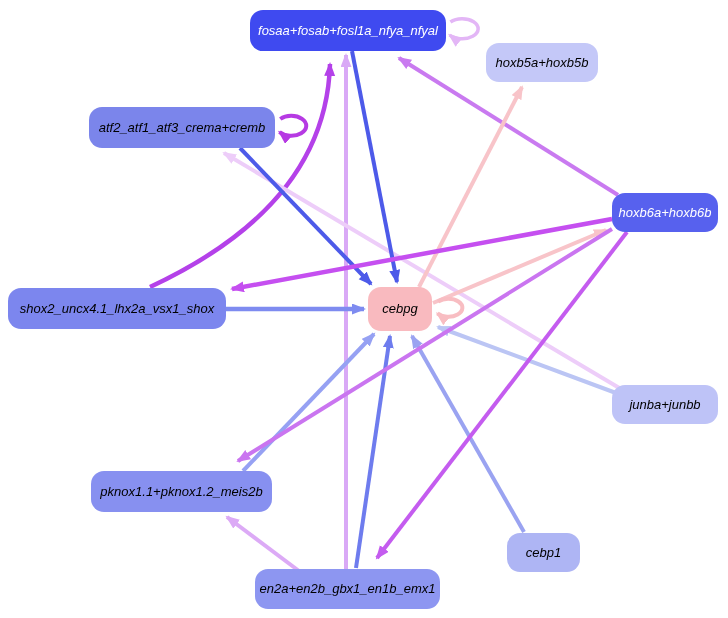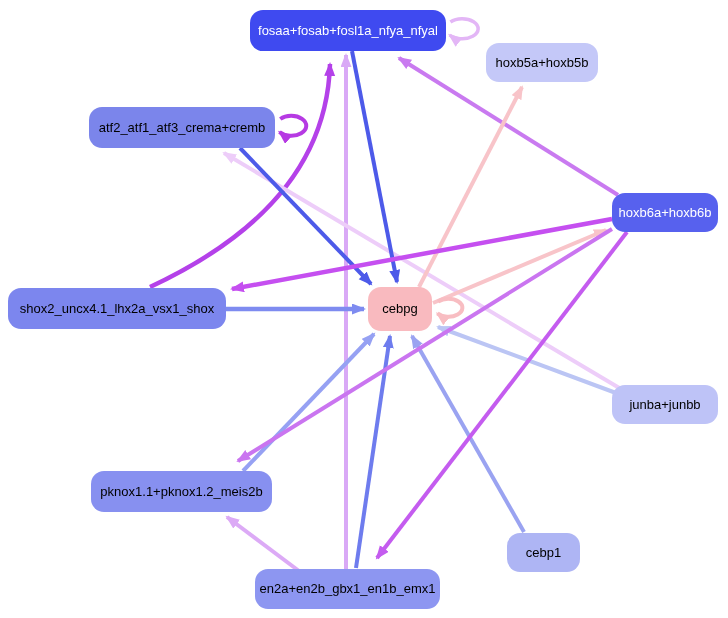--- a/index.html
+++ b/index.html
@@ -8,20 +8,21 @@
     background: #ffffff;
     width: 728px;
     height: 618px;
     overflow: hidden;
     font-family: "Liberation Sans", sans-serif;
   }
   #graph-wrap {
     position: relative;
     width: 654px;
     height: 618px;
+    font-style: italic;
   }
   svg {
     display: block;
   }
   .node-rect {
     stroke: none;
   }
   .node-label {
     font-family: "Liberation Sans", sans-serif;
     font-size: 13px;

